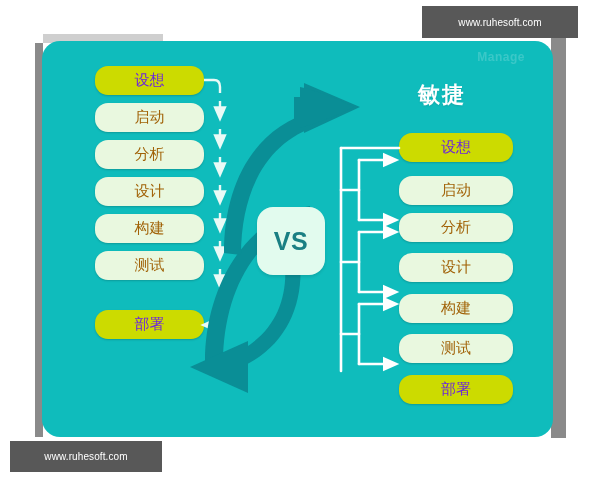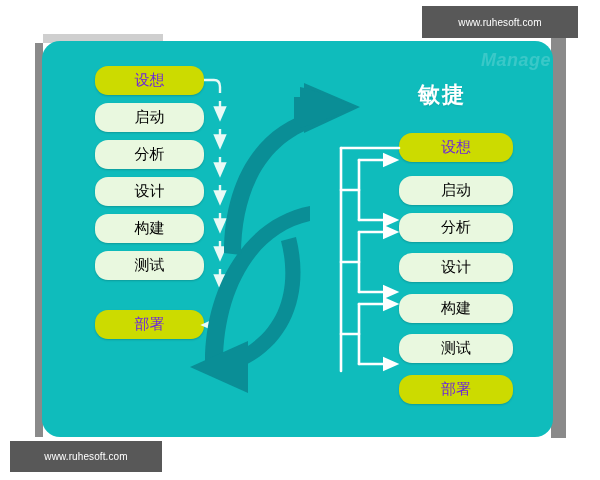--- a/index.html
+++ b/index.html
@@ -46,39 +46,38 @@
     top: 41px;
     width: 511px;
     height: 396px;
     background: #0fbcbc;
     border-radius: 18px;
   }
 
   
   .card-logo {
     position: absolute;
-    right: 2px;
+    right: 28px;
     top: 9px;
-    font-size: 18px;
+    font-size: 12px;
     font-weight: bold;
     color: rgba(255,255,255,0.18);
     letter-spacing: .5px;
     user-select: none;
-    font-style: italic;
   }
 
   
   .box {
     position: absolute;
     border-radius: 13px;
     display: flex;
     align-items: center;
     justify-content: center;
     font-size: 15px;
-    color: #000000;
+    color: #a16207;
     box-shadow: 0 1px 2px rgba(0,0,0,0.18);
     background: #e9f8df;
   }
   .box.hl {
     background: #ccdb00;
     color: #6d28d9;
   }
 
   
   .lbox { left: 53px; width: 109px; height: 29px; }
@@ -246,17 +245,18 @@
     </div>
   <div class="box rbox" style="top:293px">
       <span>测试</span>
     </div>
   <div class="box rbox hl" style="top:334px">
       <span>部署</span>
     </div>
 
   <div class="title title-agile">敏捷</div>
 
+  <div class="vs">VS</div>
 
 </div>
 
 <div class="wm wm-top">www.ruhesoft.com</div>
 <div class="wm wm-bot">www.ruhesoft.com</div>
 
 </body></html>

